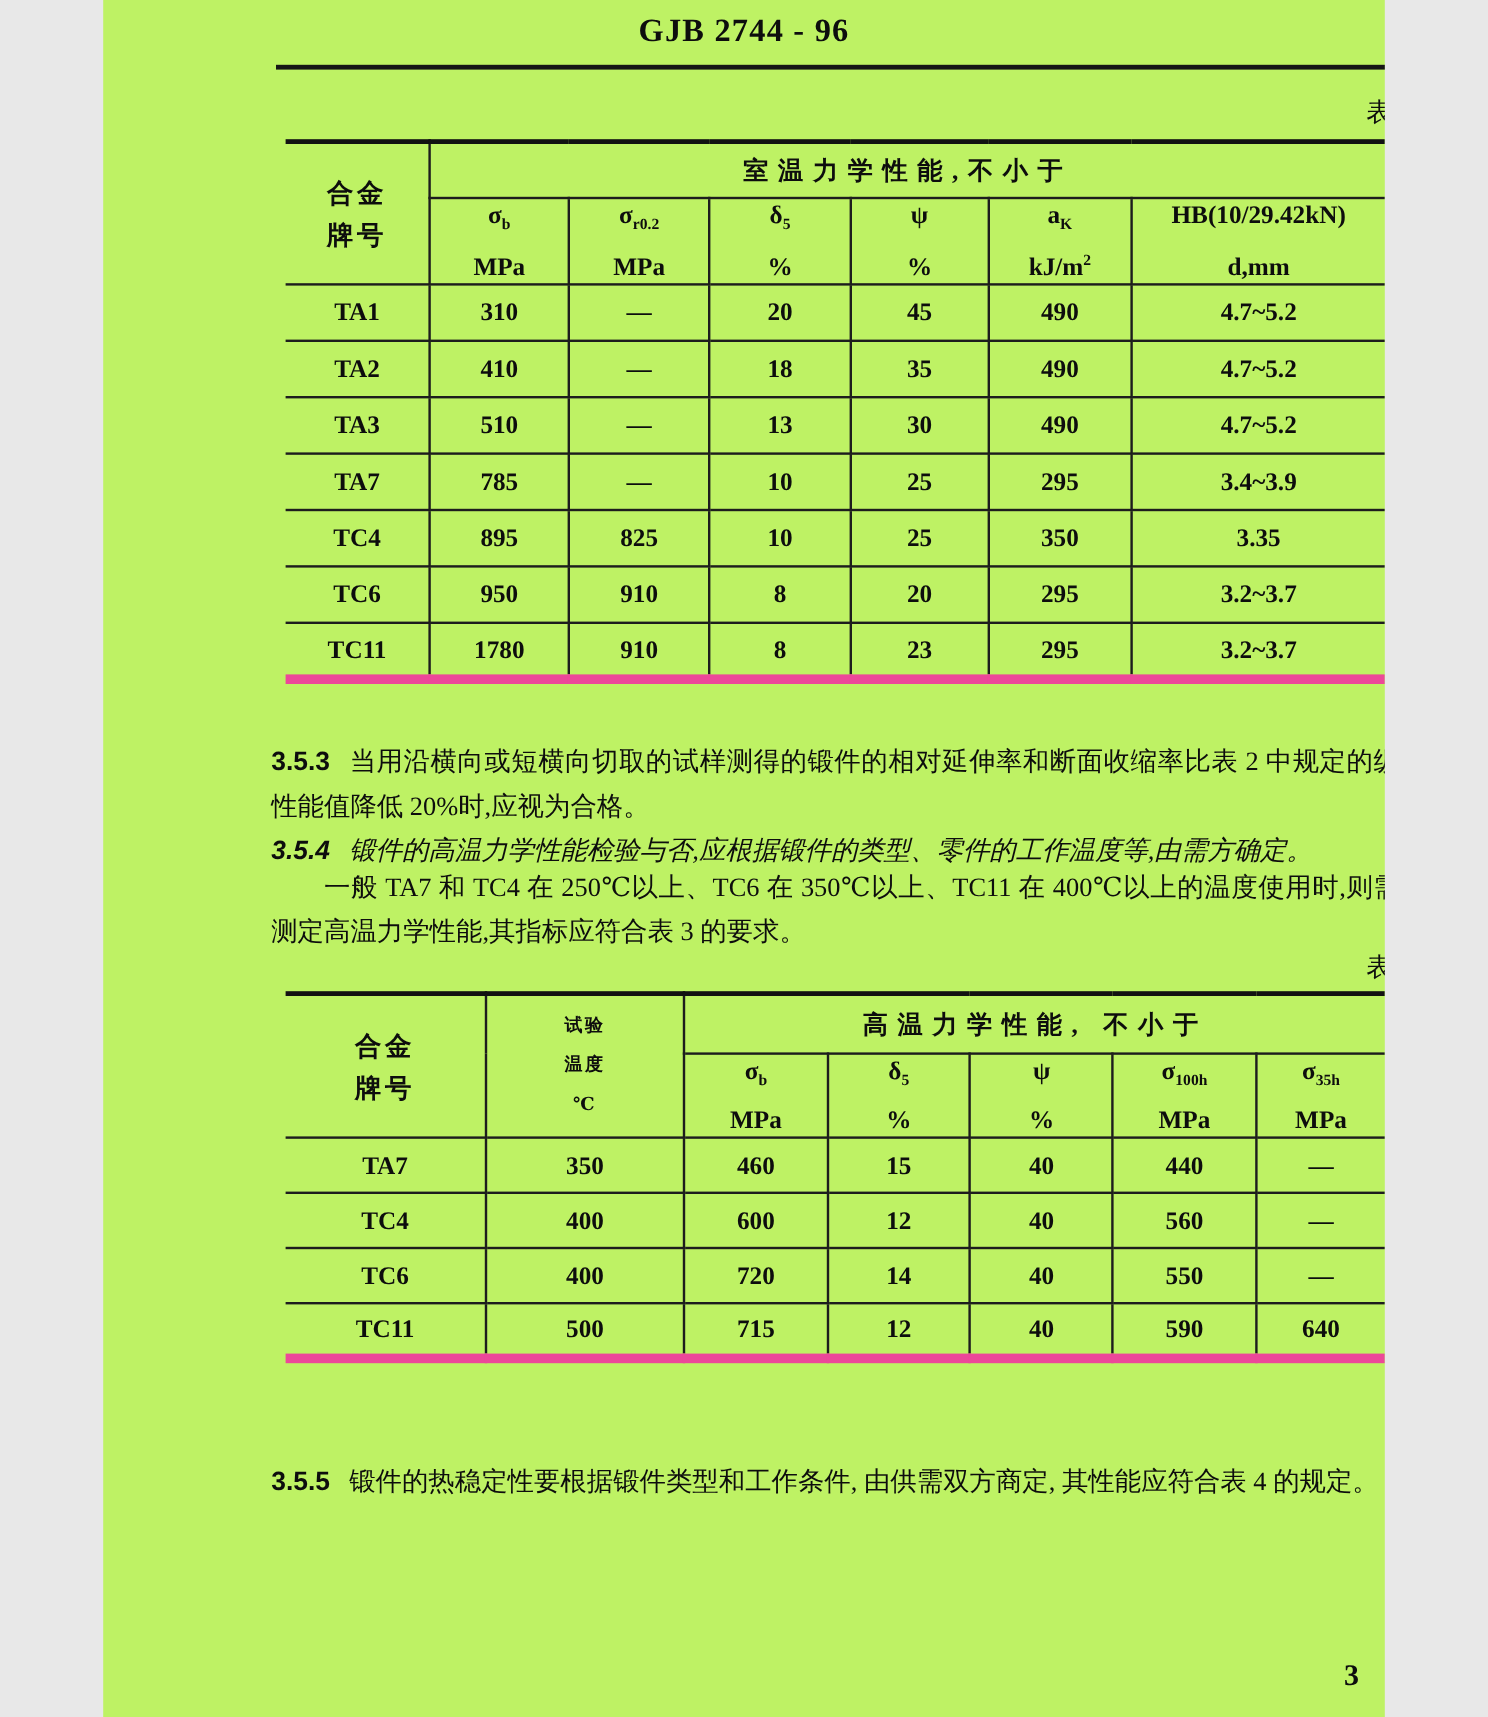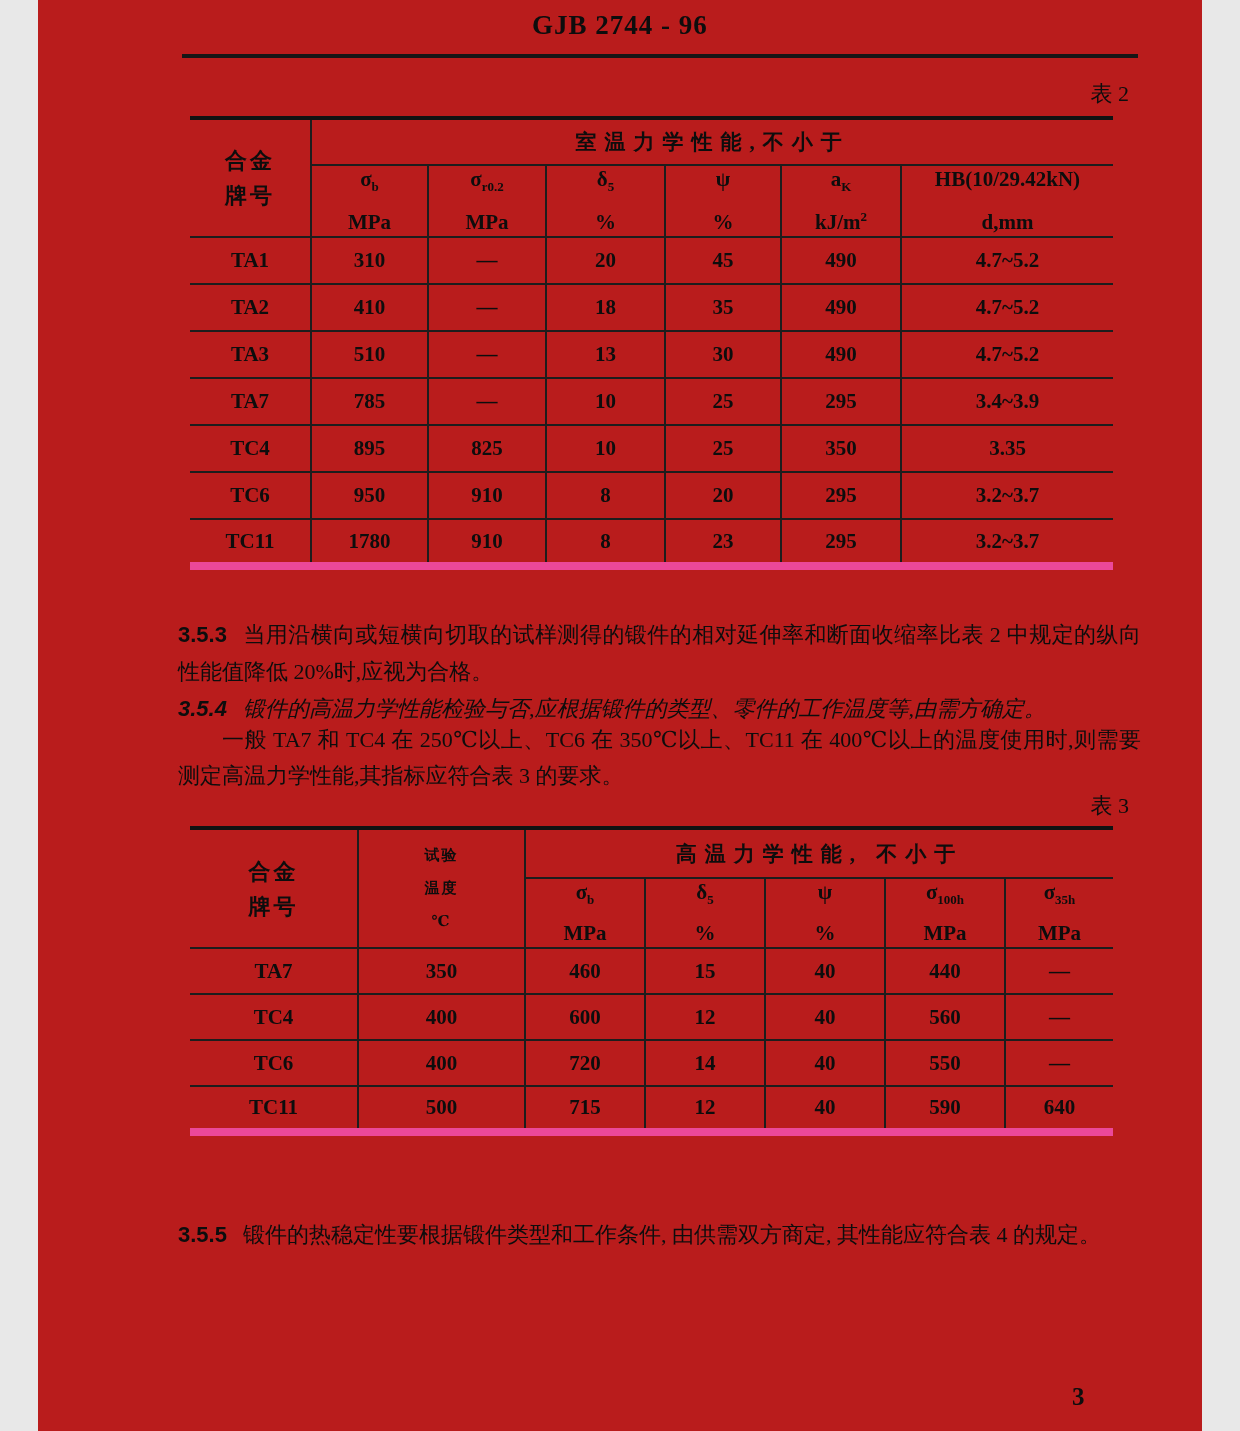--- a/index.html
+++ b/index.html
@@ -1,17 +1,17 @@
 <!DOCTYPE html>
 <html><head>
 <meta charset="utf-8">
 <style>
   html,body{margin:0;padding:0;background:#e8e8e8;}
   .page{
-    position:relative;width:1164px;height:1431px;background:#b91c1c;
+    position:relative;width:1068px;height:1431px;background:#bef264;
     color:#0d0d0d;font-family:"Liberation Serif","DejaVu Serif",serif;
     margin:0 auto;overflow:hidden;
   }
   .doc-header{
     position:absolute;top:10px;left:0;width:100%;text-align:center;
     font-size:27px;font-weight:bold;letter-spacing:1px;
   }
   .head-rule{position:absolute;top:54px;left:144px;width:956px;height:4px;background:#161616;}
   .tcap{
     position:absolute;left:168px;width:923px;text-align:right;

